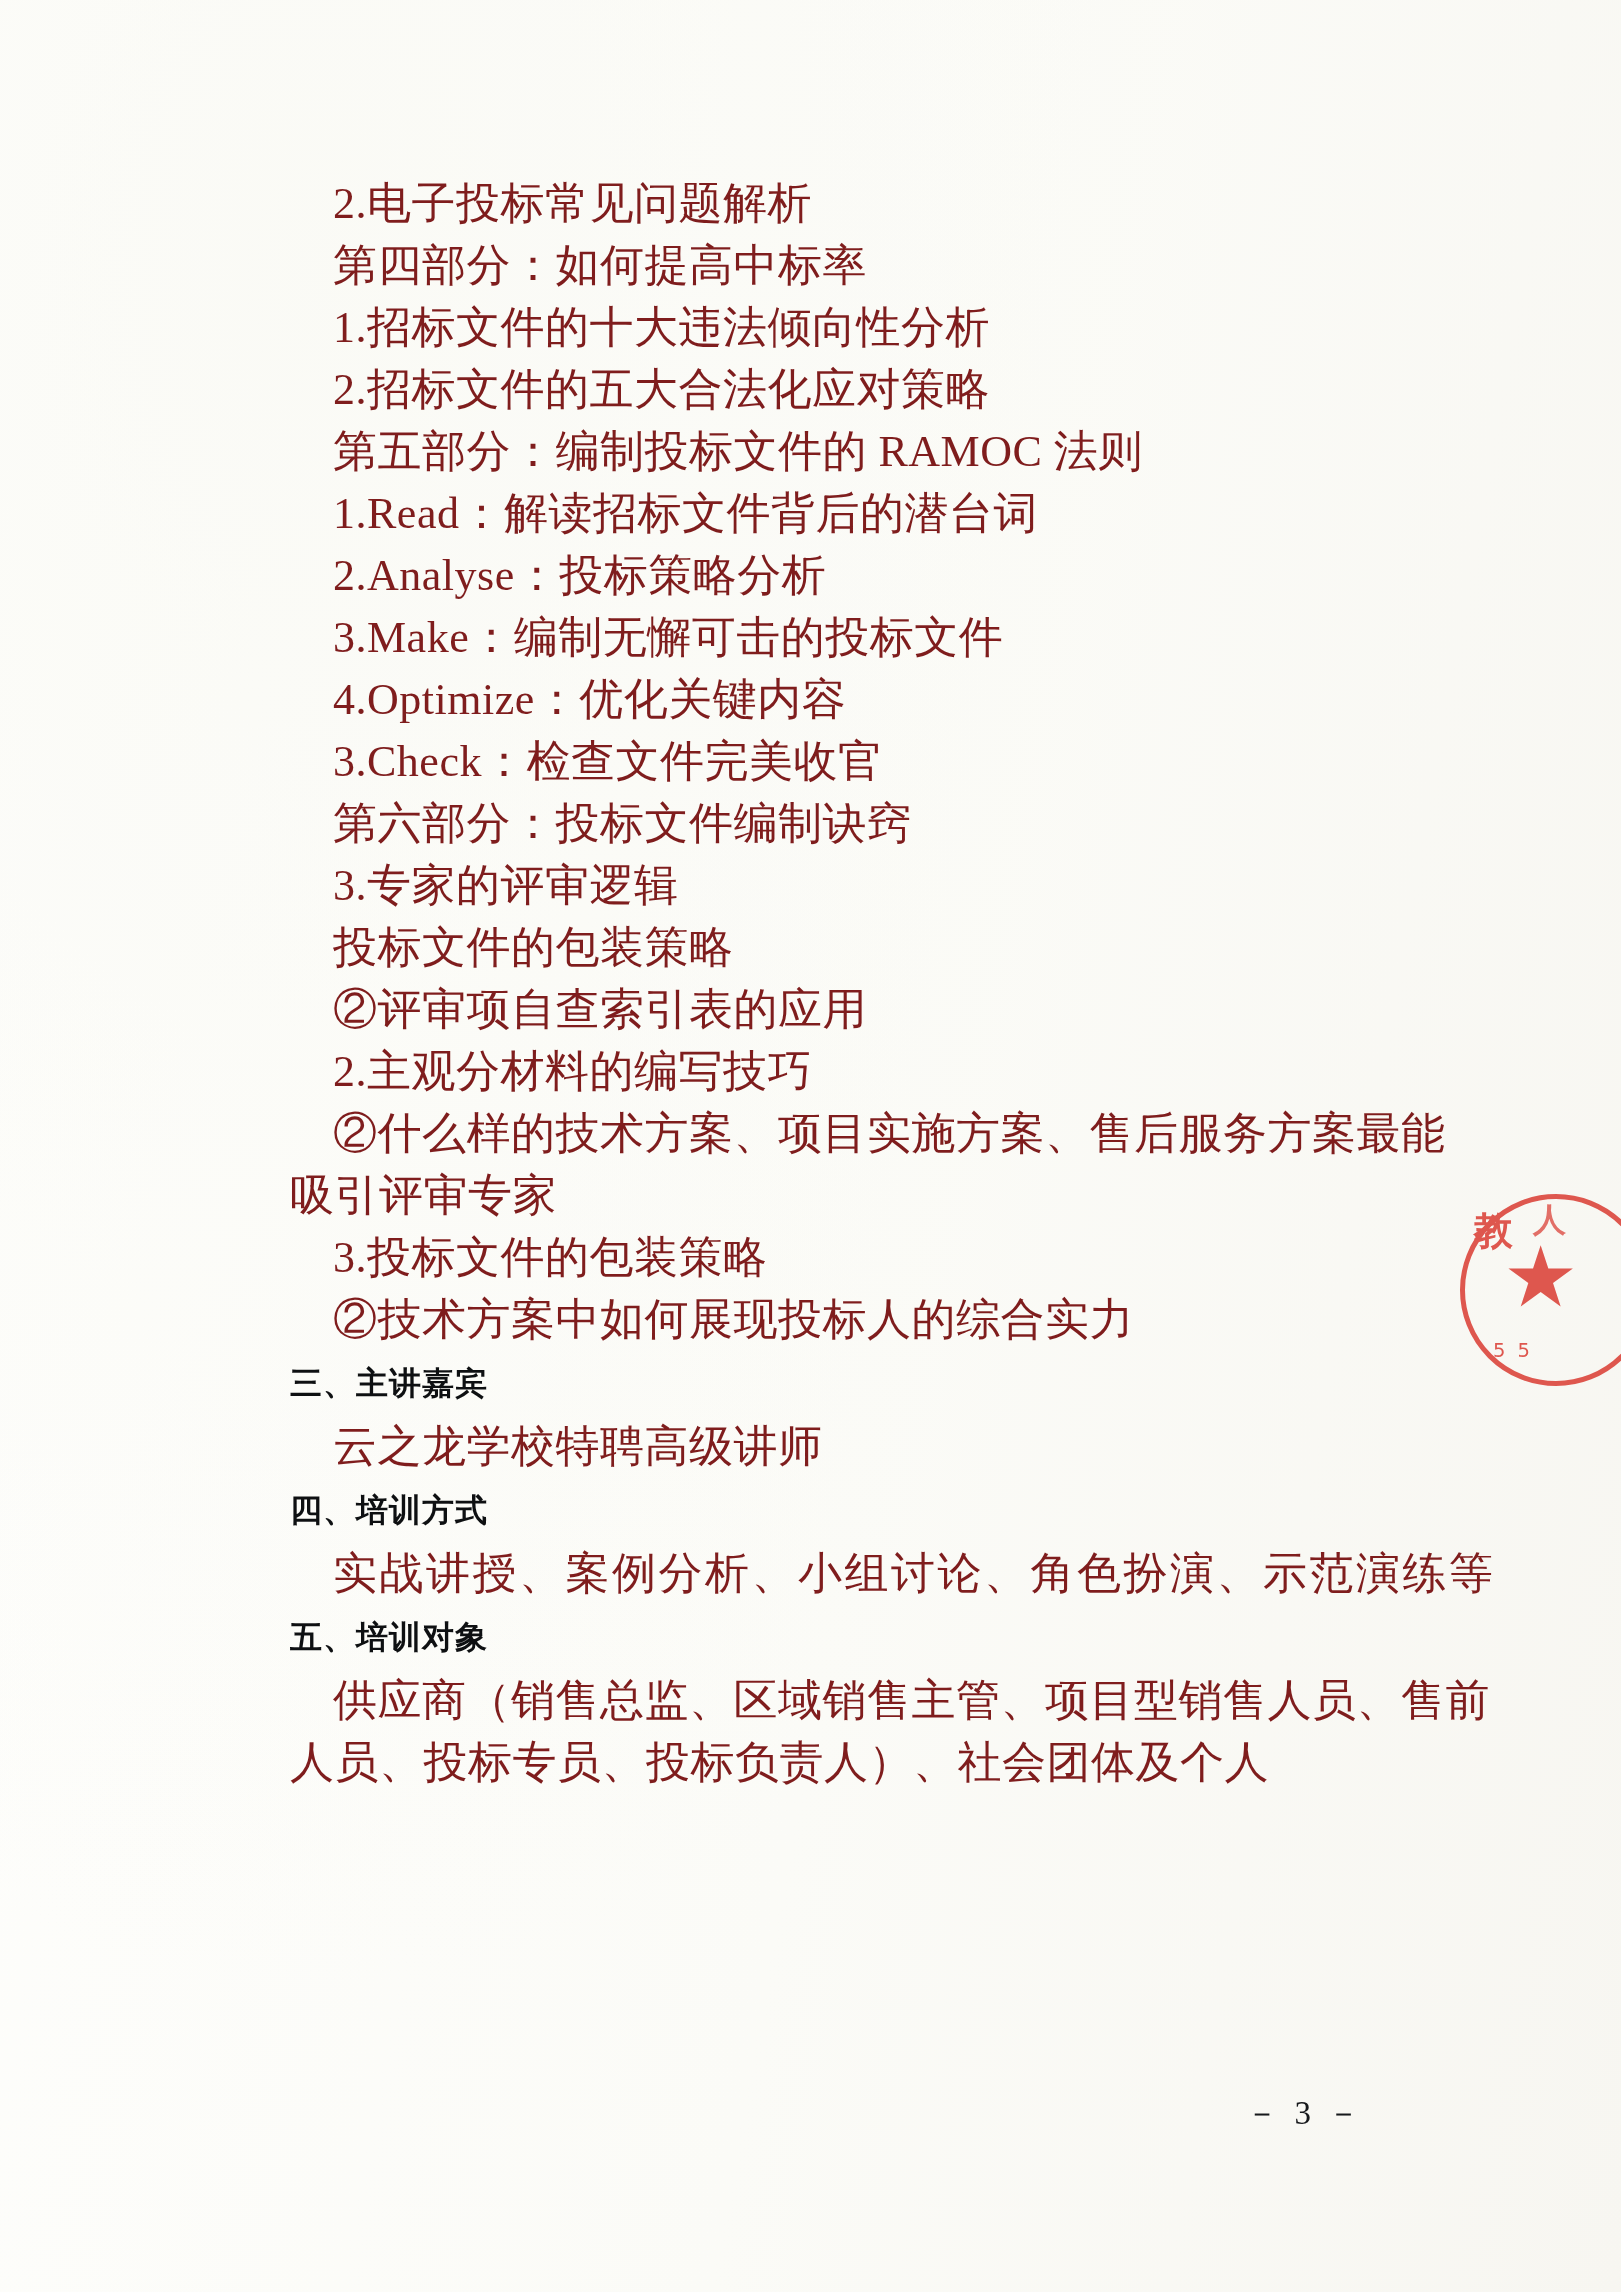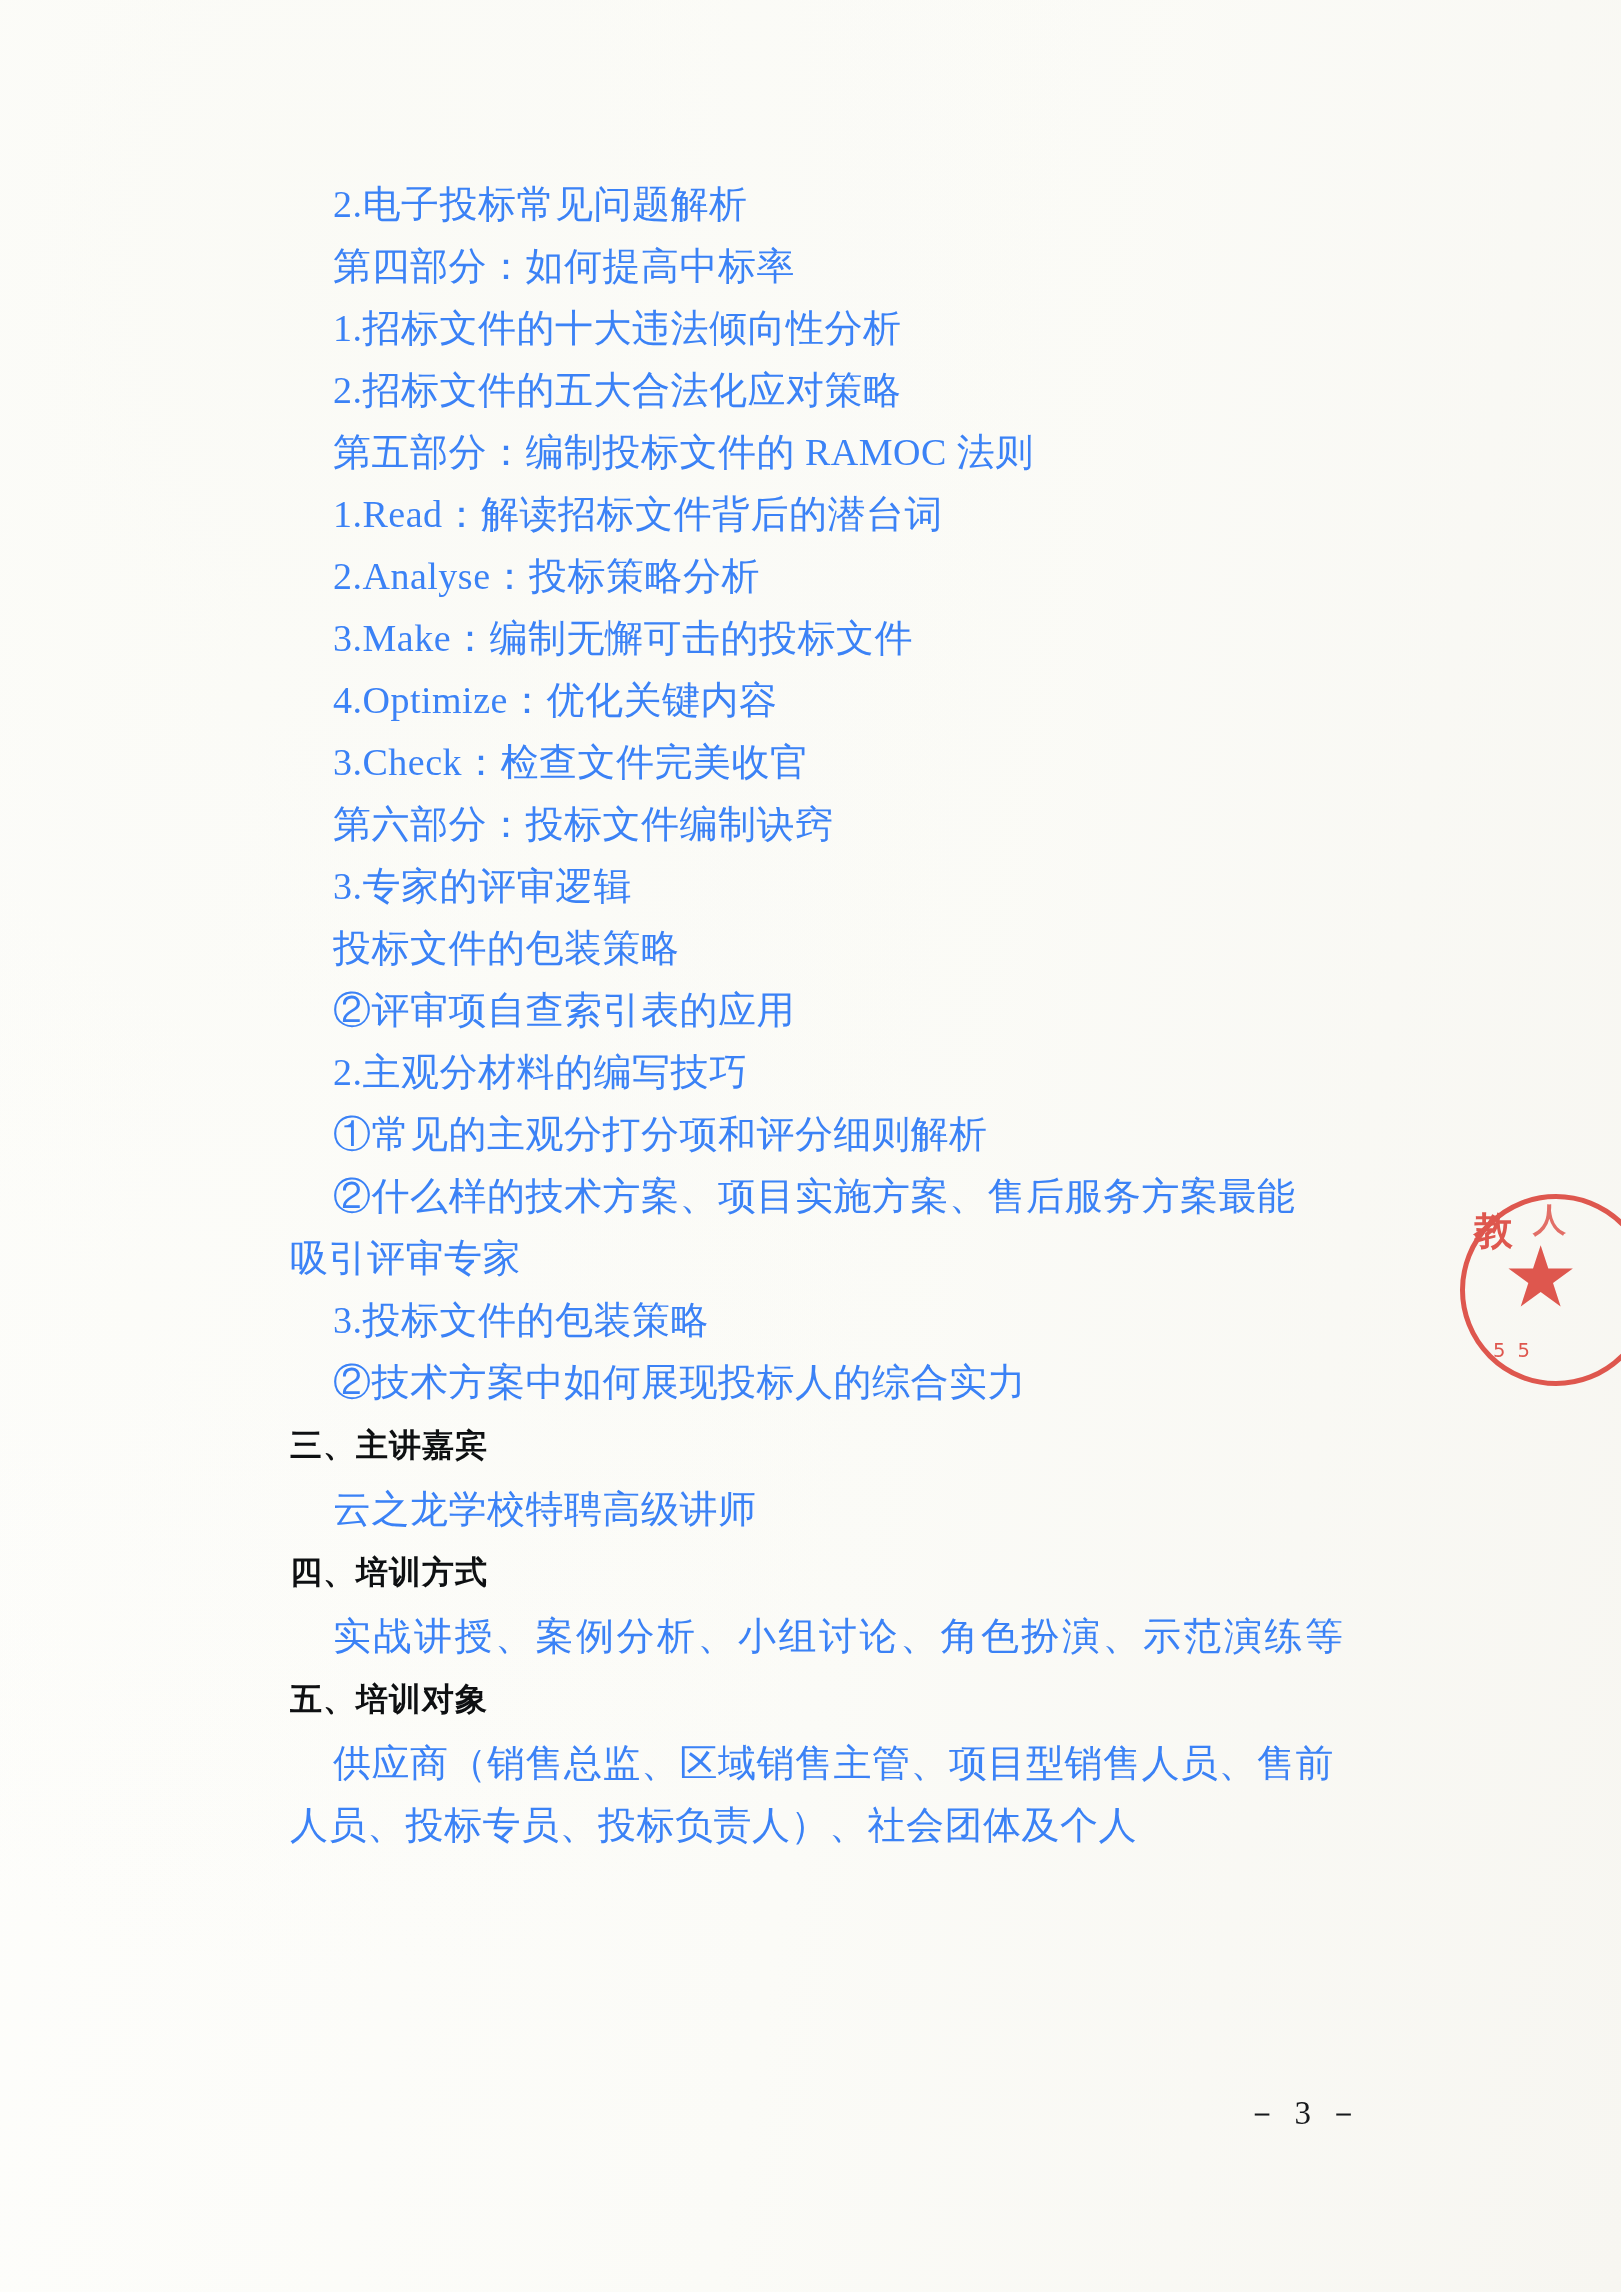--- a/index.html
+++ b/index.html
@@ -25,23 +25,23 @@
       linear-gradient(100deg, #fefefc 0%, #fbfbf7 55%, #f7f6f1 100%);
     pointer-events: none;
   }
   .content {
     position: absolute;
     left: 290px;
     top: 173px;
     width: 1100px;
   }
   .line {
-    font-size: 38px;
+    font-size: 44px;
     line-height: 62px;
-    color: #3b82f6;
+    color: #7f1d1d;
     letter-spacing: 0.5px;
     white-space: nowrap;
   }
   .indent {
     padding-left: 43px;
   }
   .heading {
     font-family: "DejaVu Sans", "Liberation Sans", sans-serif;
     font-weight: bold;
     font-size: 32px;
@@ -142,21 +142,20 @@
     <div class="line indent mono-ish">1.Read：解读招标文件背后的潜台词</div>
     <div class="line indent mono-ish">2.Analyse：投标策略分析</div>
     <div class="line indent mono-ish">3.Make：编制无懈可击的投标文件</div>
     <div class="line indent mono-ish">4.Optimize：优化关键内容</div>
     <div class="line indent mono-ish">3.Check：检查文件完美收官</div>
     <div class="line indent">第六部分：投标文件编制诀窍</div>
     <div class="line indent">3.专家的评审逻辑</div>
     <div class="line indent">投标文件的包装策略</div>
     <div class="line indent">②评审项自查索引表的应用</div>
     <div class="line indent">2.主观分材料的编写技巧</div>
-    <div class="line indent">①常见的主观分打分项和评分细则解析</div>
     <div class="line indent">②什么样的技术方案、项目实施方案、售后服务方案最能</div>
     <div class="line">吸引评审专家</div>
     <div class="line indent">3.投标文件的包装策略</div>
     <div class="line indent">②技术方案中如何展现投标人的综合实力</div>
     <div class="line heading">三、主讲嘉宾</div>
     <div class="line indent">云之龙学校特聘高级讲师</div>
     <div class="line heading">四、培训方式</div>
     <div class="line indent body-wide">实战讲授、案例分析、小组讨论、角色扮演、示范演练等</div>
     <div class="line heading">五、培训对象</div>
     <div class="line indent">供应商（销售总监、区域销售主管、项目型销售人员、售前</div>

